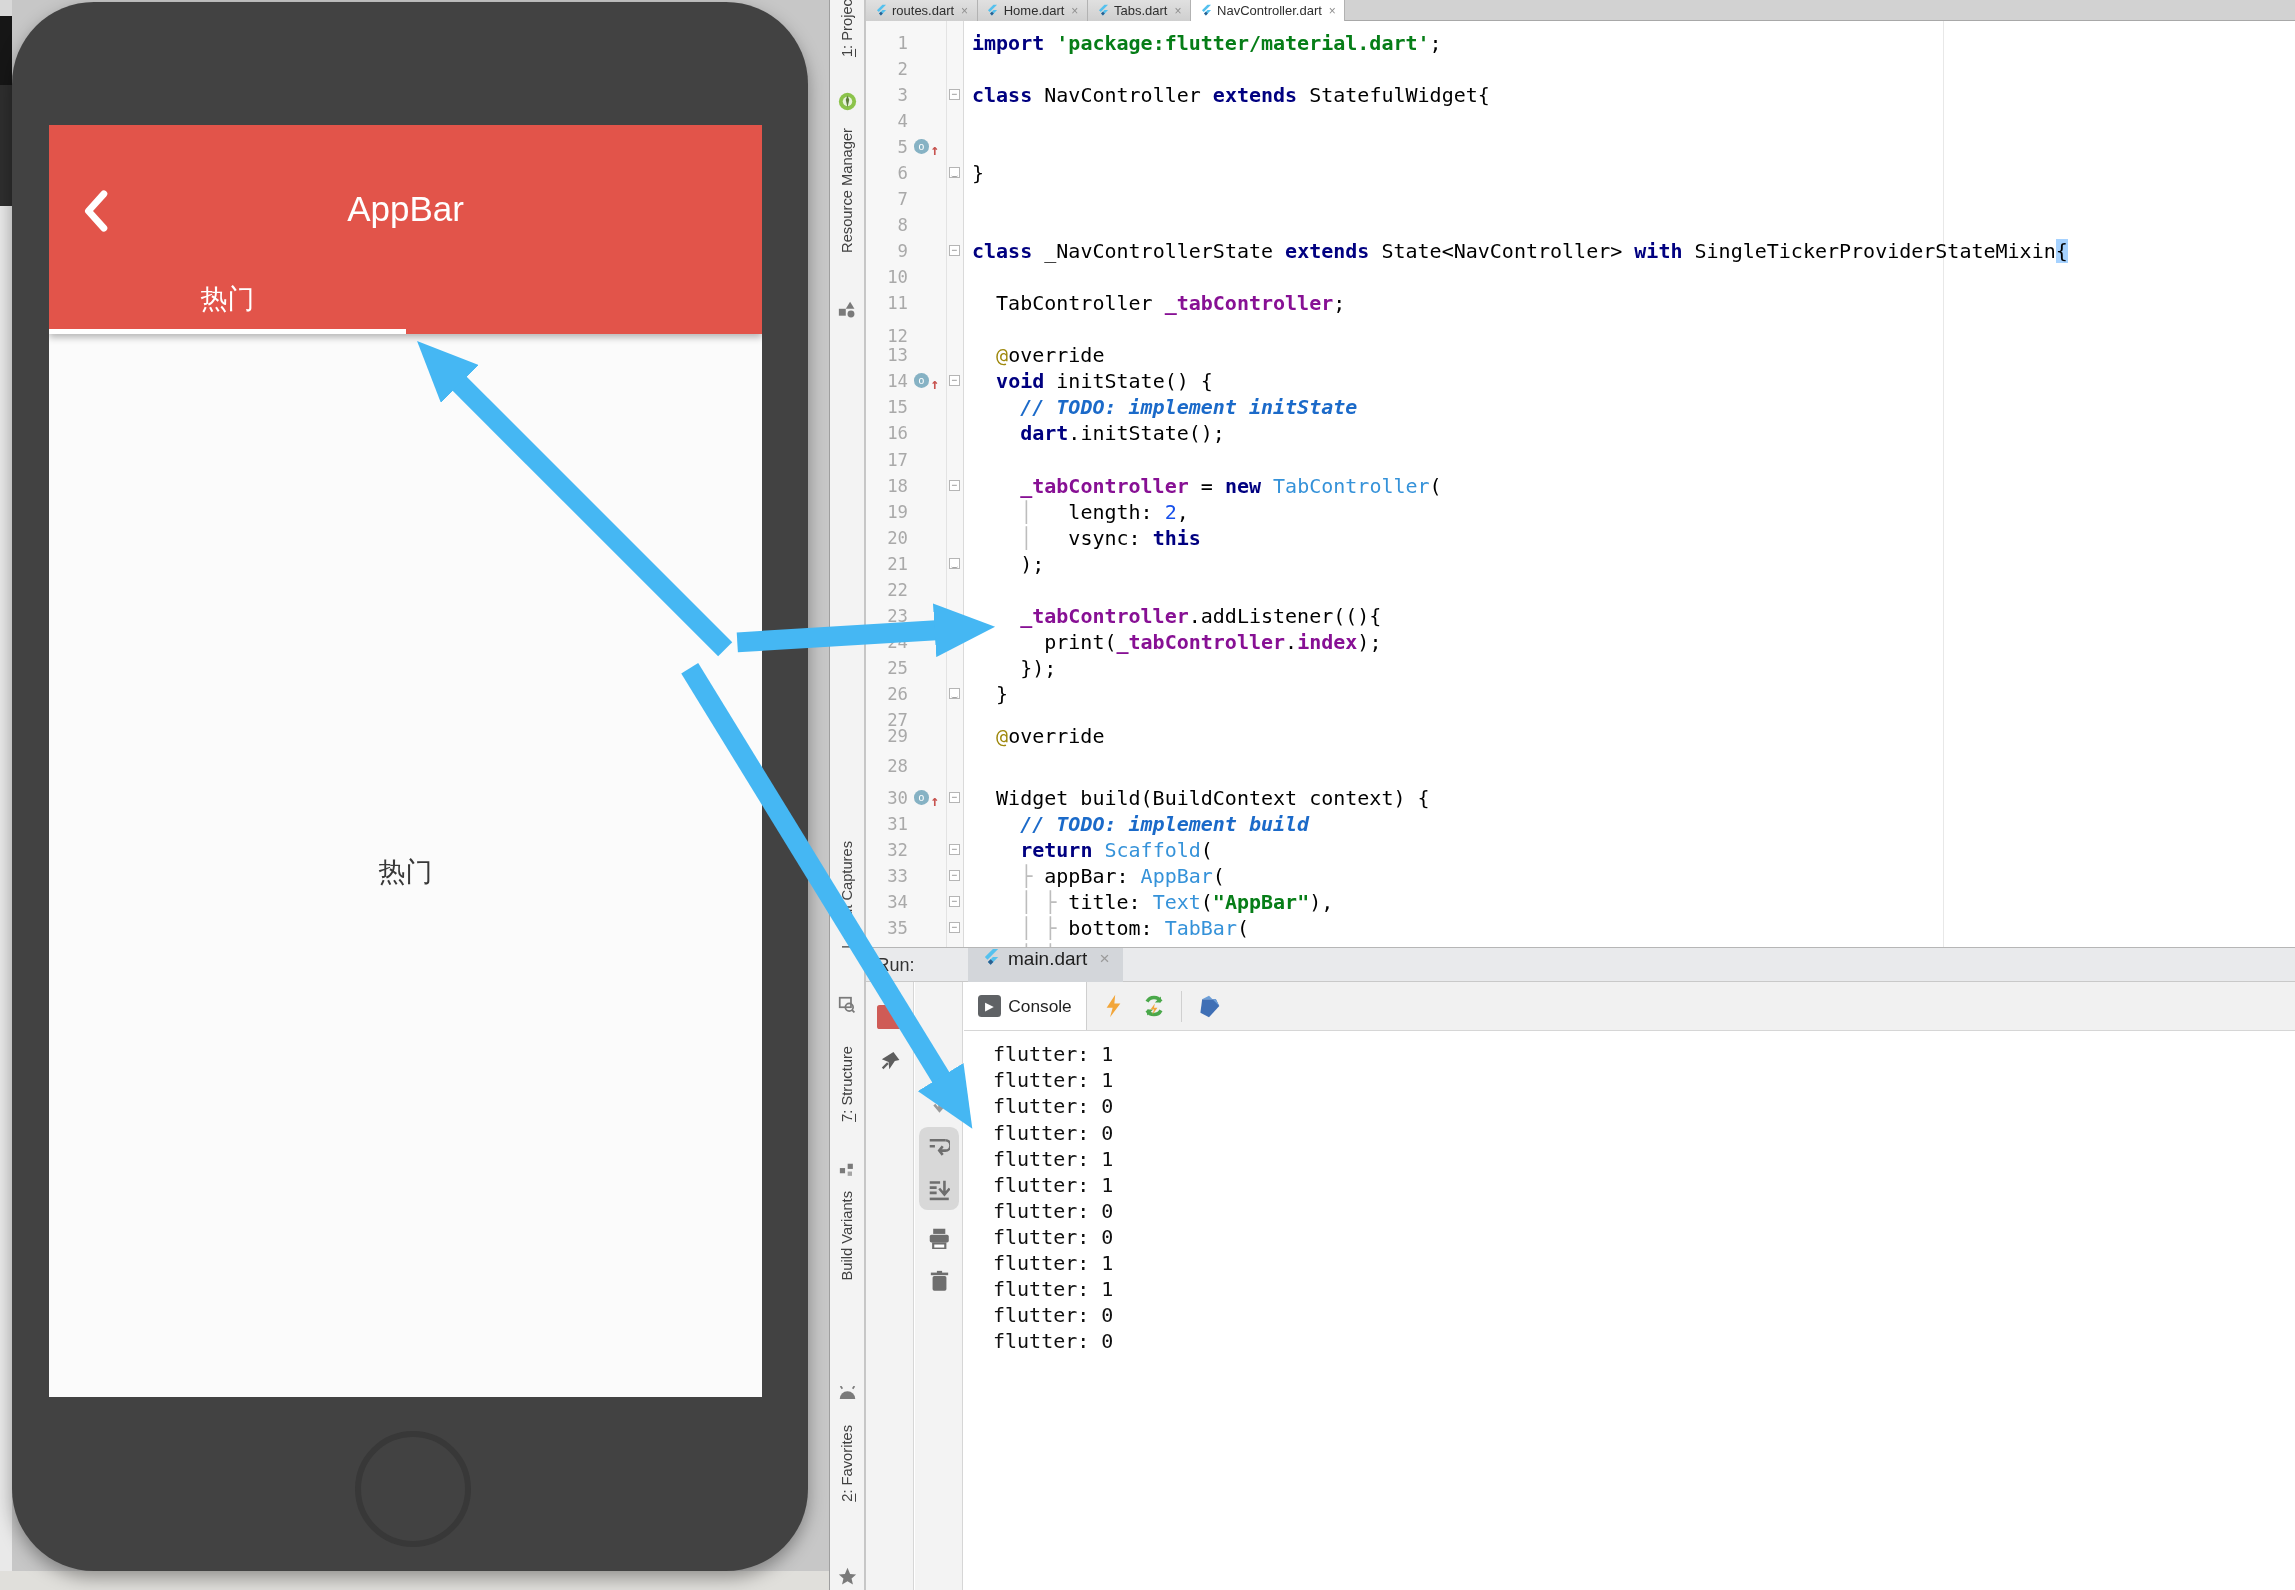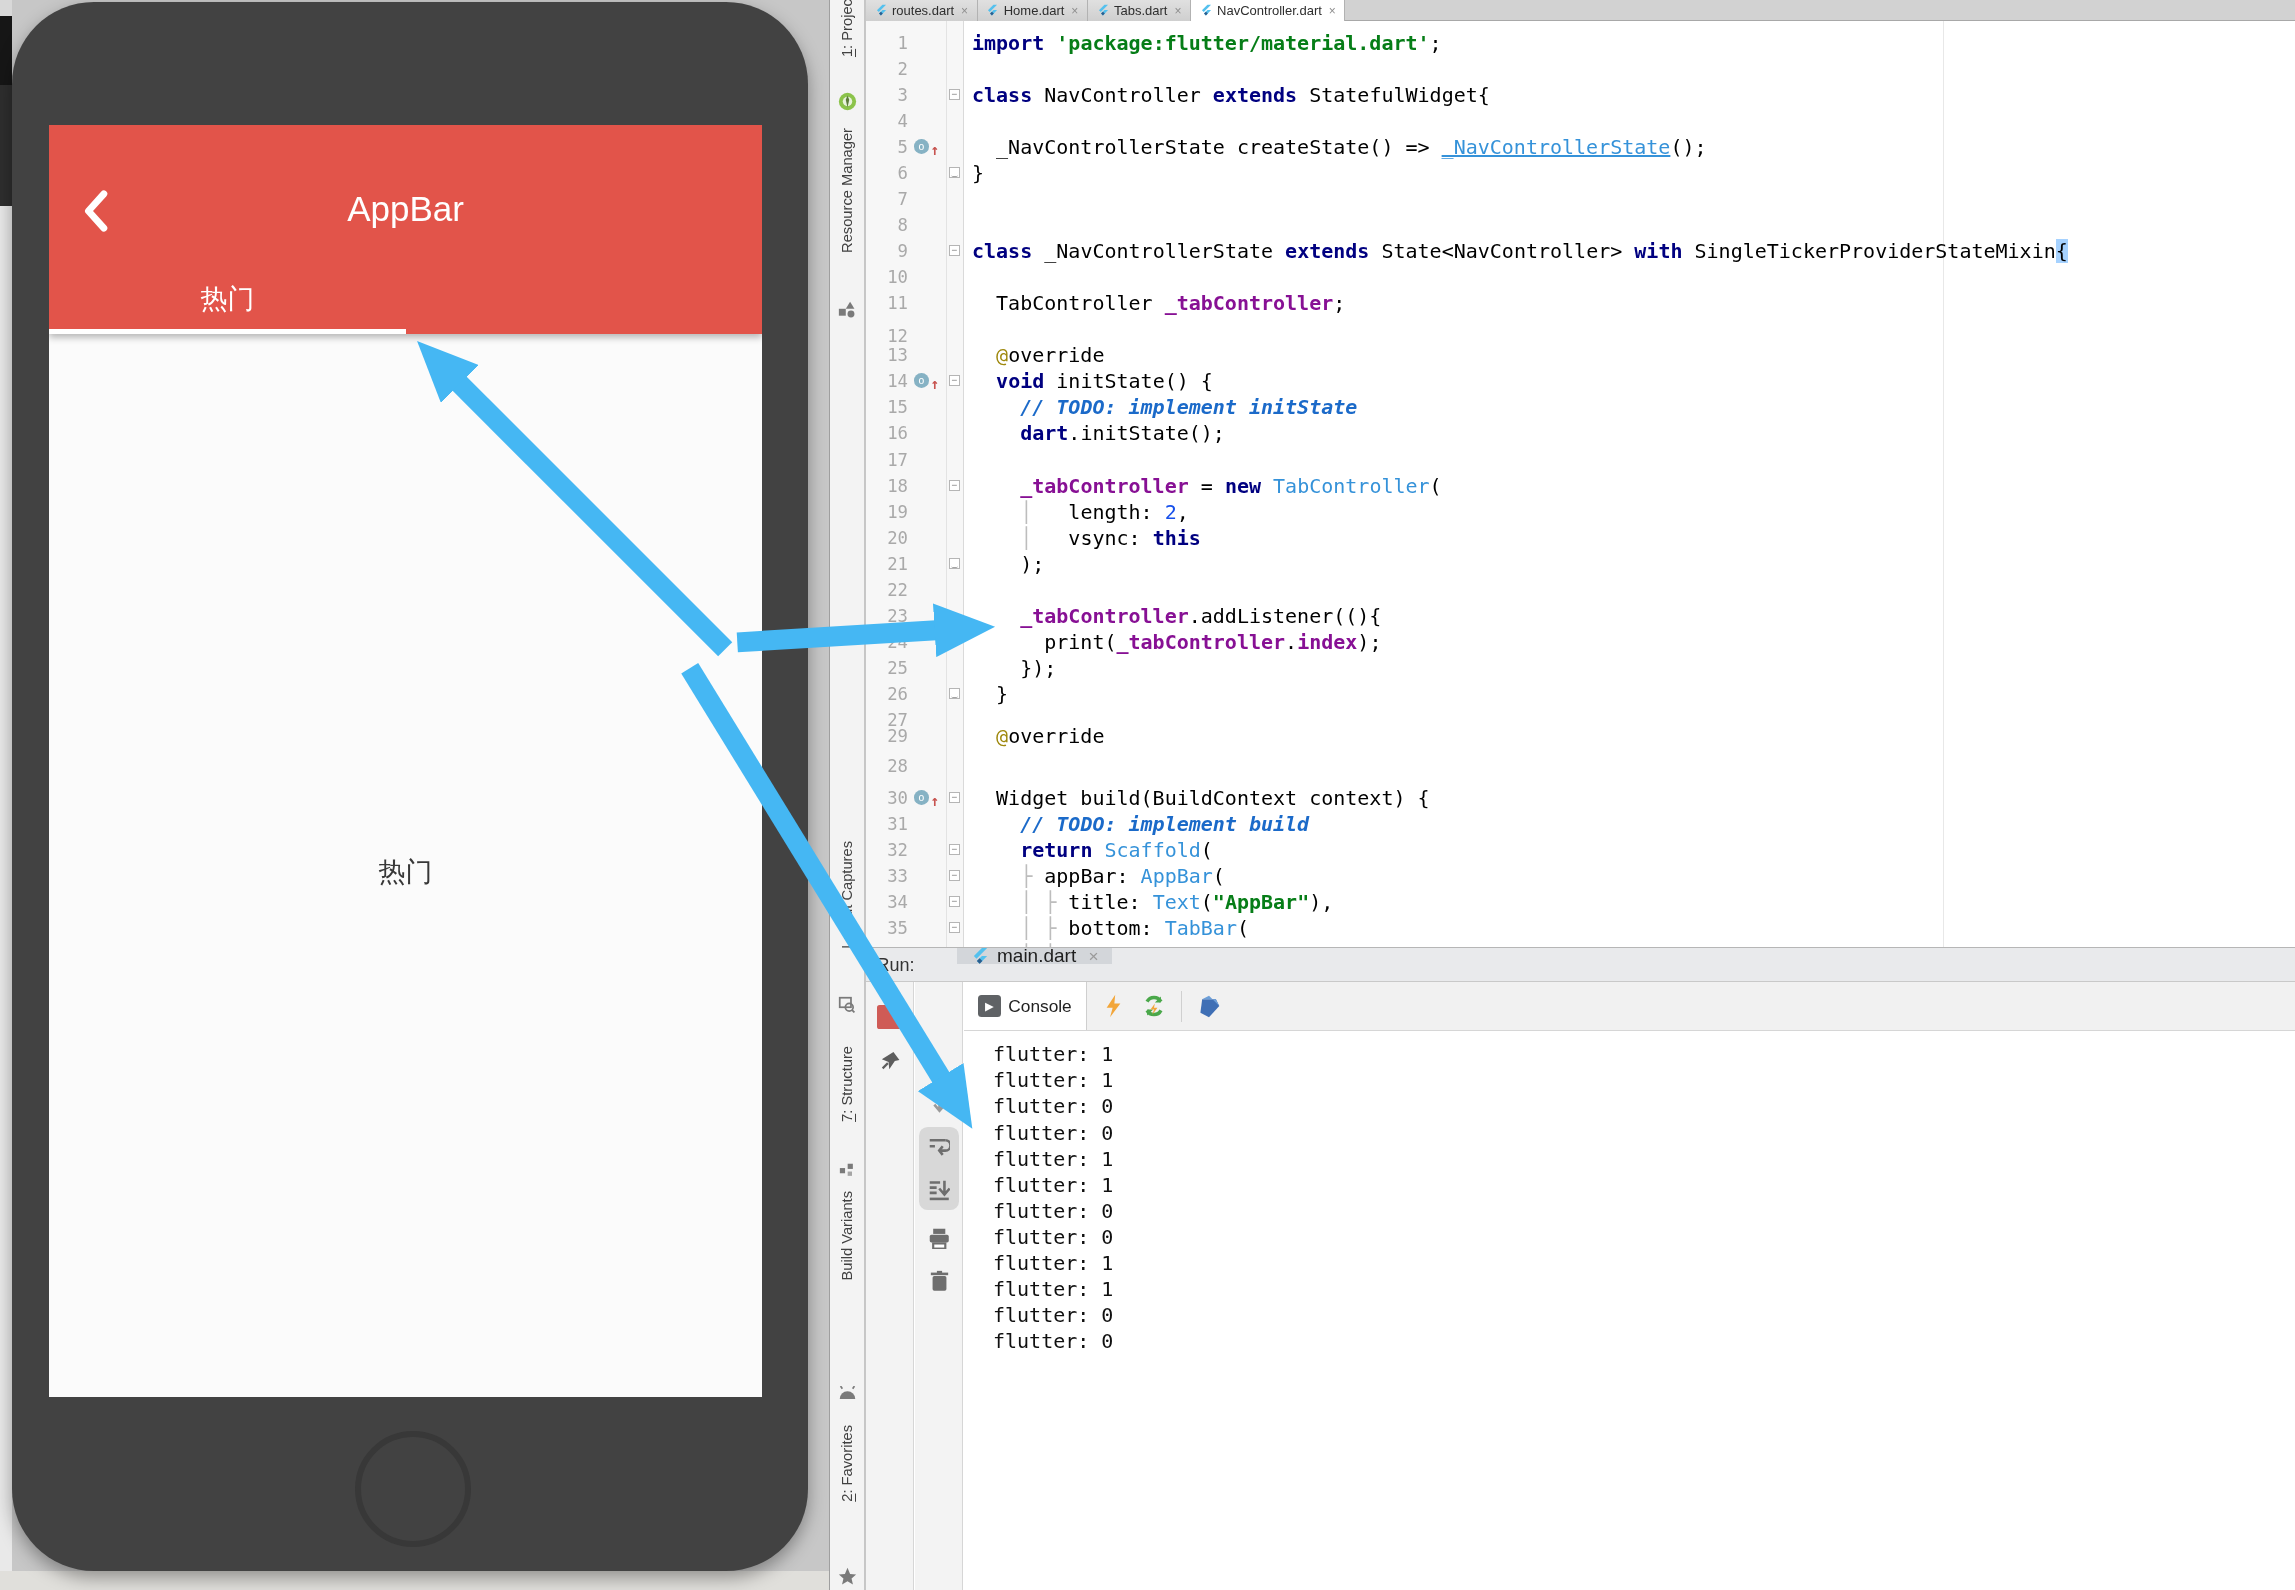--- a/index.html
+++ b/index.html
@@ -81,21 +81,21 @@
   .tk-todo{color:#1b6ac9;font-weight:bold;font-style:italic;}
   .tk-anno{color:#9e880d;}
   .tk-gd{color:#bdbdbd;}
   .tk-sel{background:#a6d2ff;}
 
   
   #run-panel{position:absolute;left:0;top:947px;width:1430px;height:644px;background:#fff;}
   #run-header{position:absolute;left:0;top:0;width:100%;height:35px;background:#e9eaec;
               border-top:0.9px solid #b6b6b6;border-bottom:0.9px solid #c9c9c9;box-sizing:border-box;}
   #run-label{position:absolute;left:10.4px;top:7px;font-size:18px;color:#333;}
-  #run-tab{position:absolute;left:91px;top:0;height:16px;background:#d3d6da;display:flex;align-items:center;
+  #run-tab{position:absolute;left:102px;top:0;height:34px;background:#d3d6da;display:flex;
            gap:7px;padding:0 14px;font-size:19px;color:#1e1e1e;cursor:pointer;}
   #run-tab .flic{width:19px;height:19px;}
   #run-tab .x{color:#9a9a9a;font-size:17.3px;margin-left:5.2px;}
   #console-strip{position:absolute;left:98px;top:35px;width:1332px;height:49px;background:#f1f1f1;
                  border-bottom:0.9px solid #d6d6d6;box-sizing:border-box;display:flex;align-items:center;}
   #console-tab{display:flex;align-items:center;gap:7.8px;background:#fff;height:48px;padding:0 14px;
                border-right:0.9px solid #cfcfcf;font-size:17.3px;color:#222;cursor:pointer;}
   .runico{width:22.5px;height:22.5px;background:#5f6265;border-radius:3.5px;color:#fff;font-size:11.3px;
           display:flex;align-items:center;justify-content:center;}
   .stripico{width:26px;height:26px;margin-left:14px;display:flex;align-items:center;justify-content:center;cursor:pointer;}
@@ -252,21 +252,21 @@
 
     <div id="editor">
       <div id="gutter-bg"></div>
       <div id="fold-sep"></div>
       <div id="margin-line"></div>
       <div id="editor-lines">
           <div class="cl" style="top: 8.7px;"><span class="ln">1</span><span class="ct"><span class="tk-kw">import</span><span> </span><span class="tk-str">'package:flutter/material.dart'</span><span>;</span></span></div>
           <div class="cl" style="top: 35px;"><span class="ln">2</span><span class="ct"></span></div>
           <div class="cl" style="top: 61px;"><span class="ln">3</span><span class="fold">−</span><span class="ct"><span class="tk-kw">class</span><span> NavController </span><span class="tk-kw">extends</span><span> StatefulWidget{</span></span></div>
           <div class="cl" style="top: 87px;"><span class="ln">4</span><span class="ct"></span></div>
-          <div class="cl" style="top: 113px;"><span class="ln">5</span><span class="ovr"><span class="c">o</span><span class="a">↑</span></span><span class="ct"><span>  _NavControllerState createState() =&gt; </span><span class="tk-lnk">_NavControllerState</span><span>();</span></span></div>
+          <div class="cl" style="top: 113px;"><span class="ln">5</span><span class="ovr"><span class="c">o</span><span class="a">↑</span></span></div>
           <div class="cl" style="top: 139px;"><span class="ln">6</span><span class="fold">‿</span><span class="ct"><span>}</span></span></div>
           <div class="cl" style="top: 165px;"><span class="ln">7</span><span class="ct"></span></div>
           <div class="cl" style="top: 191px;"><span class="ln">8</span><span class="ct"></span></div>
           <div class="cl" style="top: 217px;"><span class="ln">9</span><span class="fold">−</span><span class="ct"><span class="tk-kw">class</span><span> _NavControllerState </span><span class="tk-kw">extends</span><span> State&lt;NavController&gt; </span><span class="tk-kw">with</span><span> SingleTickerProviderStateMixin</span><span class="tk-sel">{</span></span></div>
           <div class="cl" style="top: 243px;"><span class="ln">10</span><span class="ct"></span></div>
           <div class="cl" style="top: 269px;"><span class="ln">11</span><span class="ct"><span>  TabController </span><span class="tk-fld">_tabController</span><span>;</span></span></div>
           <div class="cl" style="top: 302px;"><span class="ln">12</span><span class="ct"></span></div>
           <div class="cl" style="top: 321px;"><span class="ln">13</span><span class="ct"><span class="tk-anno">  @</span><span>override</span></span></div>
           <div class="cl" style="top: 347px;"><span class="ln">14</span><span class="ovr"><span class="c">o</span><span class="a">↑</span></span><span class="fold">−</span><span class="ct"><span>  </span><span class="tk-kw">void</span><span> initState() {</span></span></div>
           <div class="cl" style="top: 373px;"><span class="ln">15</span><span class="ct"><span>    </span><span class="tk-todo">// TODO: implement initState</span></span></div>

